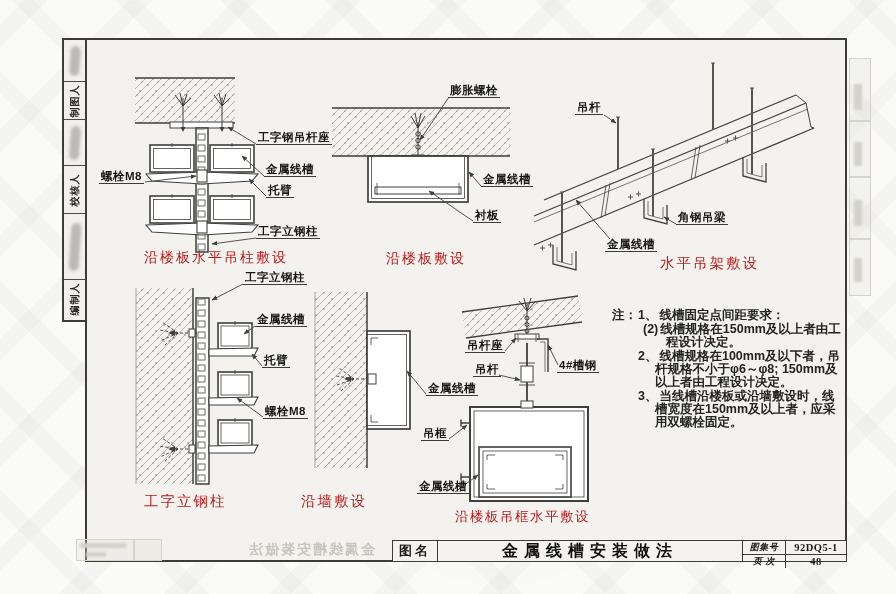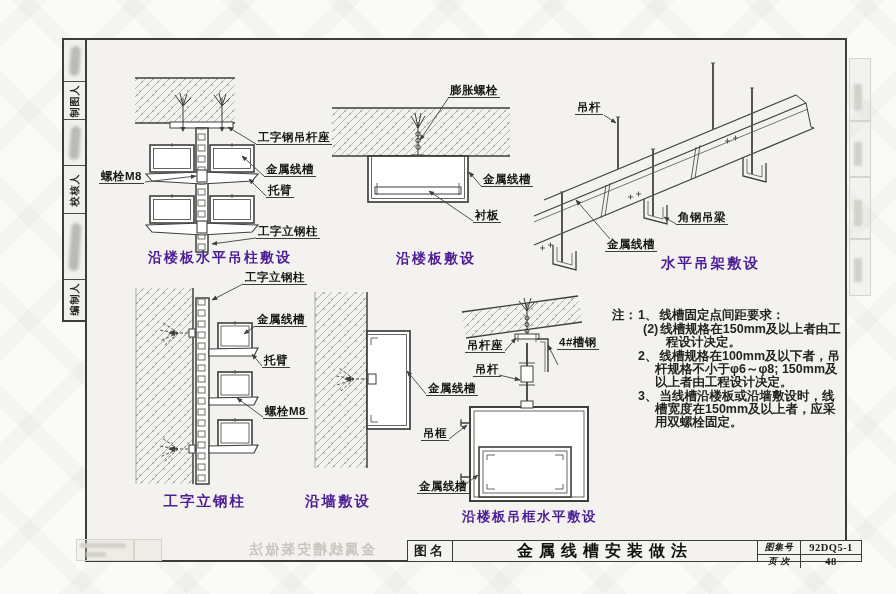--- a/index.html
+++ b/index.html
@@ -38,35 +38,35 @@
     width:10px;background:#b2b1ae;border-radius:6px;filter:blur(1.6px);opacity:.85;
     transform:rotate(4deg);
   }
   
   .lbl{
     position:absolute;white-space:nowrap;color:#171715;
     font-size:11.5px;font-weight:700;letter-spacing:.5px;line-height:1.05;
     border-bottom:1.2px solid #3c3c38;padding:0 2px 1px 2px;
   }
   .cap{
-    position:absolute;color:#4c1d95;font-weight:700;text-align:right;
+    position:absolute;color:#b91c1c;font-weight:400;text-align:left;
     letter-spacing:2px;white-space:nowrap;
   }
   
   .notes{position:absolute;left:612px;top:309px;width:234px;color:#23231f;
     font-size:12.5px;font-weight:600;line-height:13.2px;}
   .notes-head{position:absolute;left:0;top:0;font-weight:700;}
   .notes-body{margin-left:26px;}
   .note-item{padding-left:17px;text-indent:-17px;margin:0 0 .5px 0;}
   .note-item.sub{margin-left:5px;padding-left:23px;text-indent:-23px;}
   .note-item .num{padding-right:2px;}
   
   .tband{
     position:absolute;left:392px;top:540px;width:455px;height:22px;box-sizing:border-box;
-    border:1.5px solid #3c3c38;background:#f4f3ef;display:flex;align-items:stretch;margin-left:15px;
+    border:1.5px solid #3c3c38;background:#f4f3ef;display:flex;align-items:stretch;
   }
   .tb-name{width:44px;border-right:1.5px solid #3c3c38;display:flex;align-items:center;
     justify-content:center;font-size:13px;font-weight:700;letter-spacing:3px;color:#1c1c1a;}
   .tb-title{flex:1;display:flex;align-items:center;justify-content:center;
     font-size:16px;font-weight:700;letter-spacing:6px;color:#111;}
   .tb-right{width:103px;border-left:1.5px solid #3c3c38;display:flex;flex-direction:column;}
   .tb-row{flex:1;display:flex;align-items:stretch;}
   .tb-row.first{border-bottom:1.2px solid #3c3c38;}
   .tb-rlabel{width:42px;border-right:1.2px solid #3c3c38;display:flex;align-items:center;
     justify-content:center;font-size:9px;font-weight:700;color:#1c1c1a;letter-spacing:.5px;font-style:italic;}
@@ -358,21 +358,21 @@
 <div class="lbl" style="left:243px;top:271px">工字立钢柱</div>
 <div class="lbl" style="left:255px;top:313px">金属线槽</div>
 <div class="lbl" style="left:262px;top:354px">托臂</div>
 <div class="lbl" style="left:263px;top:405px">螺栓M8</div>
 <div class="cap" style="left:144px;top:492px;width:102px;font-size:14.5px">工字立钢柱</div>
 
 <div class="lbl" style="left:426px;top:382px">金属线槽</div>
 <div class="cap" style="left:301px;top:492px;width:70px;font-size:14.5px">沿墙敷设</div>
 
 <div class="lbl" style="left:465px;top:339px">吊杆座</div>
-<div class="lbl" style="left:557px;top:336px">4#槽钢</div>
+<div class="lbl" style="left:557px;top:359px">4#槽钢</div>
 <div class="lbl" style="left:473px;top:363px">吊杆</div>
 <div class="lbl" style="left:421px;top:427px">吊框</div>
 <div class="lbl" style="left:417px;top:480px">金属线槽</div>
 <div class="cap" style="left:455px;top:508px;width:142px;font-size:13.5px;letter-spacing:1.5px">沿楼板吊框水平敷设</div>
 
 <div class="notes">
   <div class="notes-head">注：</div>
   <div class="notes-body">
     <div class="note-item"><span class="num">1、</span><span>线槽固定点间距要求：</span></div>
     <div class="note-item sub"><span class="num">(2)</span><span>线槽规格在150mm及以上者由工程设计决定。</span></div>

